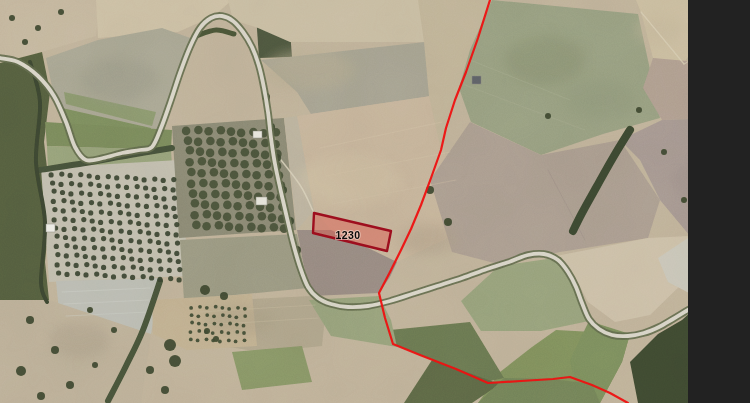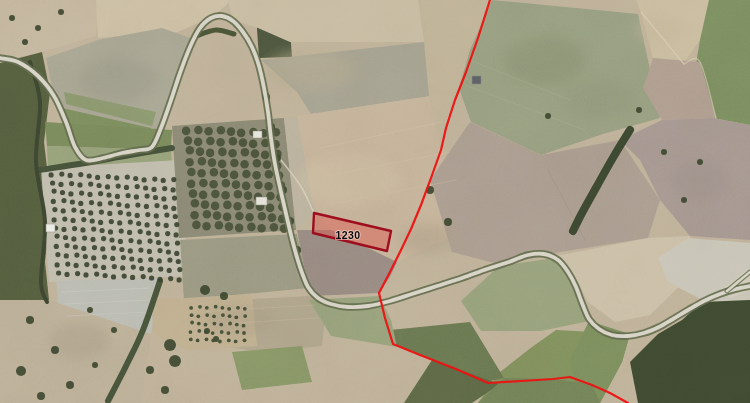--- a/index.html
+++ b/index.html
@@ -1,16 +1,16 @@
 <!DOCTYPE html>
 <html><head>
 <meta charset="utf-8">
 <style>
   html,body{margin:0;padding:0;background:#222;}
-  .map-viewport{position:relative;width:750px;height:403px;overflow:hidden;
+  .map-viewport{position:relative;width:688px;height:403px;overflow:hidden;
     font-family:"Liberation Sans", sans-serif;}
   .map-viewport svg{display:block;width:750px;height:403px;}
   #parcel-label{font-family:"Liberation Sans", sans-serif;font-weight:bold;
     paint-order:stroke;stroke:rgba(255,246,235,0.5);stroke-width:2px;}
 </style>
 </head>
 <body>
 
 <div class="map-viewport">
   <svg id="map-svg" viewBox="0 0 750 403" xmlns="http://www.w3.org/2000/svg">

